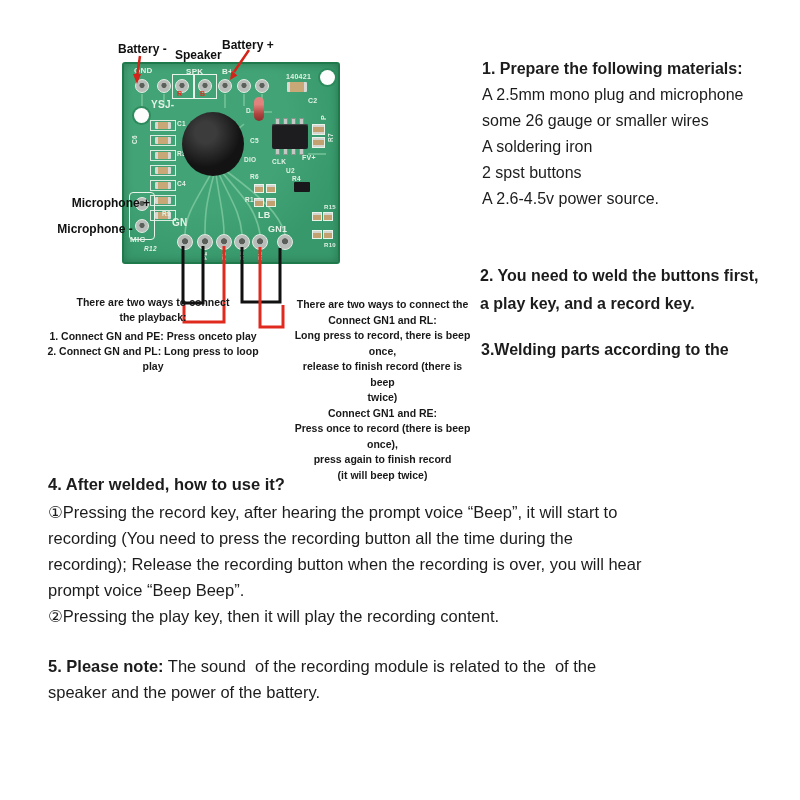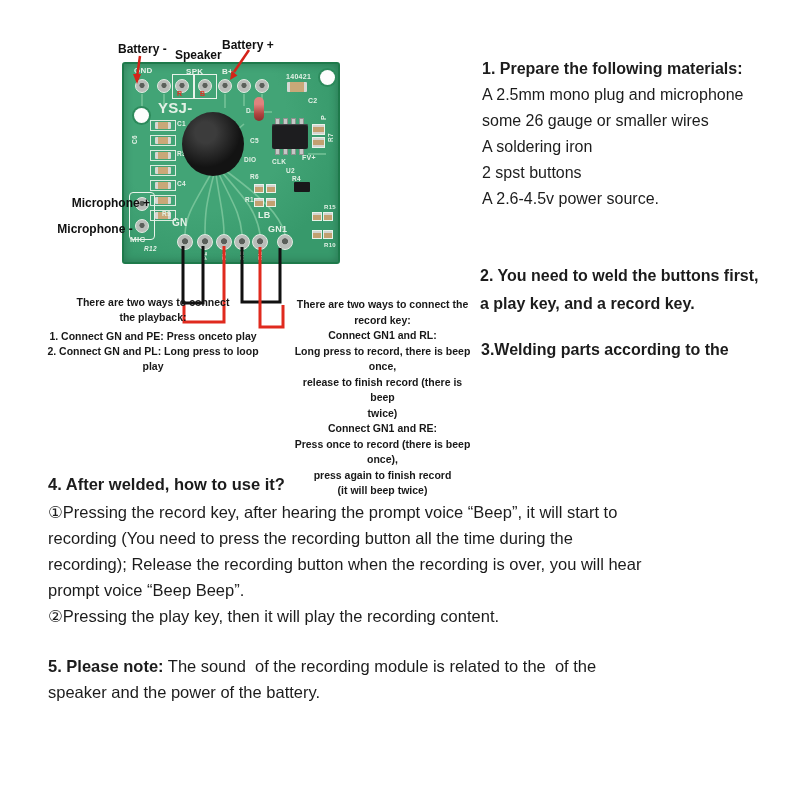--- a/index.html
+++ b/index.html
@@ -90,21 +90,21 @@
     <div class="pad" style="left:74px;top:15px;"></div>
     <div class="pad" style="left:94px;top:15px;"></div>
     <div class="pad" style="left:113px;top:15px;"></div>
     <div class="pad" style="left:131px;top:15px;"></div>
     <div class="smd" style="left:163px;top:18px;width:20px;height:10px;"></div>
 
     <span class="silk" style="left:10px;top:3px;font-size:8px;">GND</span>
     <span class="silk" style="left:62px;top:4px;font-size:8px;">SPK</span>
     <span class="silk" style="left:98px;top:4px;font-size:8px;">B+</span>
     <span class="silk" style="left:162px;top:9px;font-size:7px;">140421</span>
-    <span class="silk" style="left:34px;top:36px;font-size:15px;">YSJ-</span>
+    <span class="silk" style="left:27px;top:36px;font-size:10px;">YSJ-</span>
     <span class="silk red" style="left:53px;top:26px;font-size:7px;">R</span>
     <span class="silk red" style="left:76px;top:26px;font-size:7px;">B</span>
 
     <div class="smdbox" style="left:26px;top:56px;"></div>
       <div class="smd" style="left:31px;top:58px;"></div>
     <div class="smdbox" style="left:26px;top:71px;"></div>
       <div class="smd" style="left:31px;top:73px;"></div>
     <div class="smdbox" style="left:26px;top:86px;"></div>
       <div class="smd" style="left:31px;top:88px;"></div>
     <div class="smdbox" style="left:26px;top:101px;"></div>
@@ -203,21 +203,20 @@
 
   <div class="smallnote" style="left:38px;top:295px;width:230px;">
     <div class="line">There are two ways to connect</div>
     <div class="line">the playback:</div>
     <div class="line" style="margin-top:4px;">1. Connect GN and PE: Press onceto play</div>
     <div class="line">2. Connect GN and PL: Long press to loop play</div>
   </div>
 
   <div class="smallnote midnote" style="left:290px;top:297px;width:185px;">
     <div class="line">There are two ways to connect the</div>
-    <div class="line">record key:</div>
     <div class="line">Connect GN1 and RL:</div>
     <div class="line">Long press to record, there is beep once,</div>
     <div class="line">release to finish record (there is beep</div>
     <div class="line">twice)</div>
     <div class="line">Connect GN1 and RE:</div>
     <div class="line">Press once to record (there is beep once),</div>
     <div class="line">press again to finish record</div>
     <div class="line">(it will beep twice)</div>
   </div>
 

